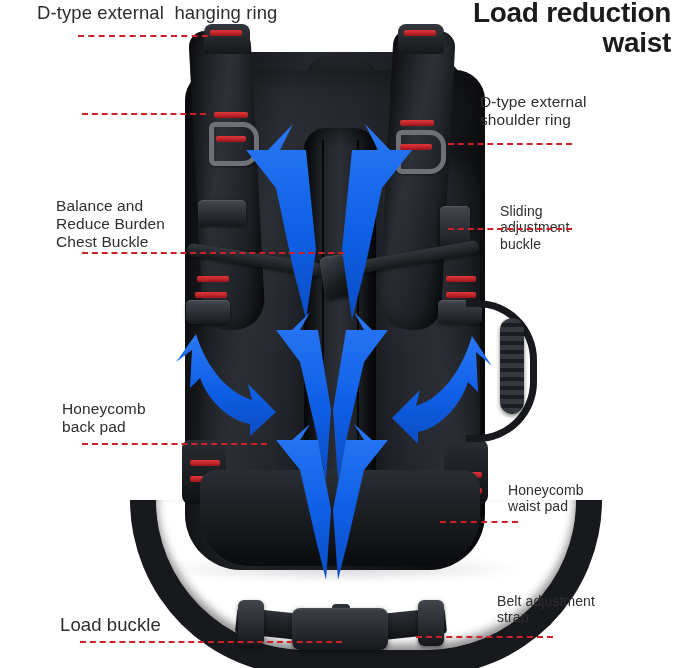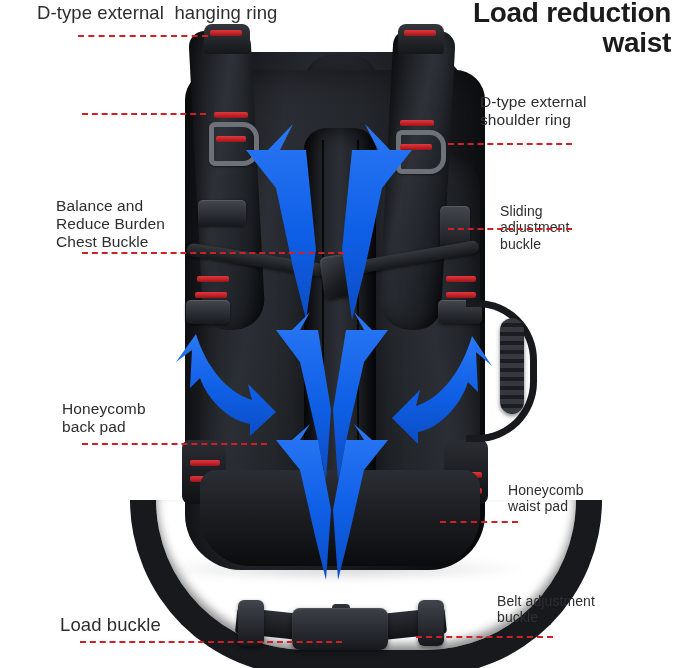--- a/index.html
+++ b/index.html
@@ -292,19 +292,19 @@
 
   <div class="lbl mid" style="left:62px;top:400px;">Honeycomb
 back pad</div>
   <div class="dash" style="left:82px;top:443px;width:185px;"></div>
 
   <div class="lbl sml" style="left:508px;top:482px;">Honeycomb
 waist pad</div>
   <div class="dash" style="left:440px;top:521px;width:78px;"></div>
 
   <div class="lbl sml" style="left:497px;top:593px;">Belt adjustment
-buckle</div>
+strap</div>
   <div class="dash" style="left:416px;top:636px;width:137px;"></div>
 
   <div class="lbl big" style="left:60px;top:614px;">Load buckle</div>
   <div class="dash" style="left:80px;top:641px;width:262px;"></div>
 
 </div>
 
 </body></html>

